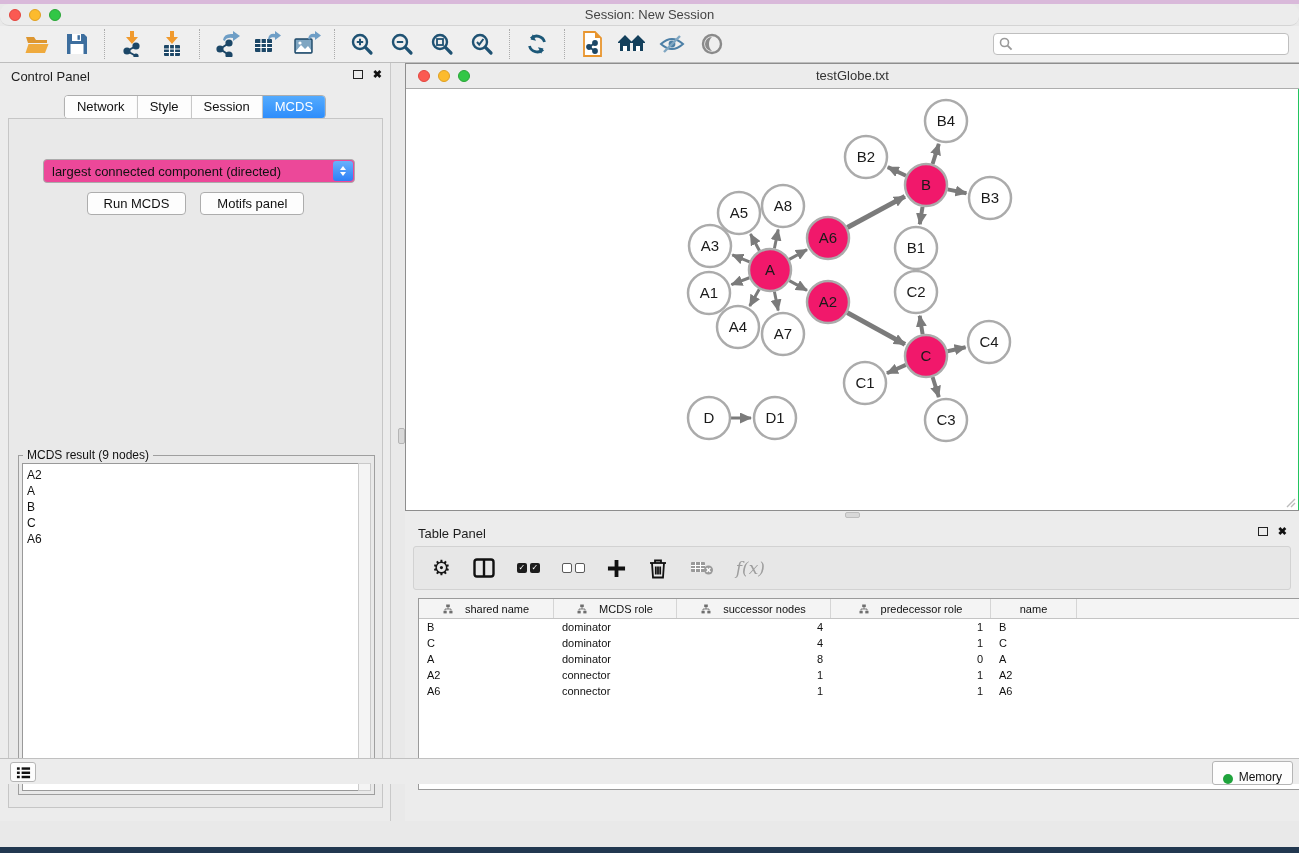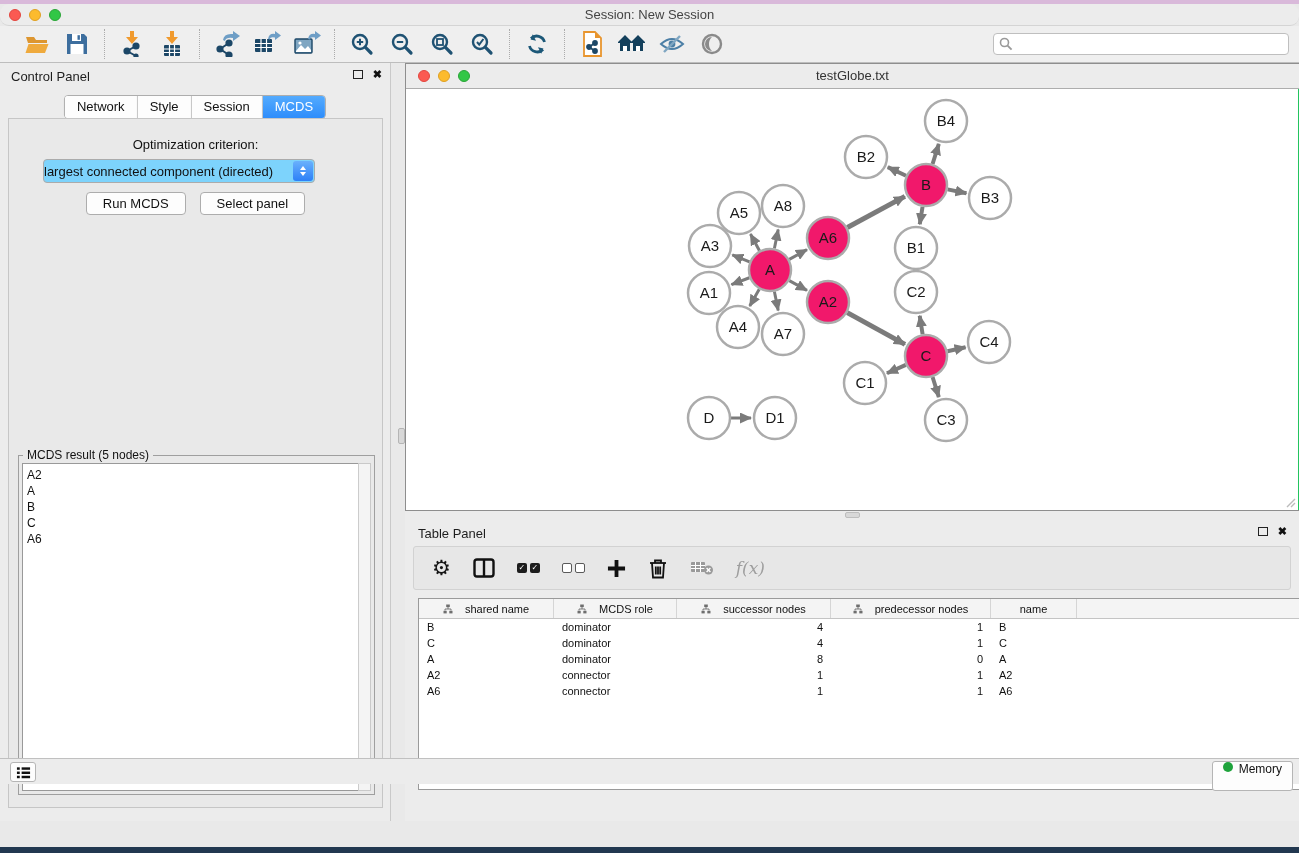--- a/index.html
+++ b/index.html
@@ -40,21 +40,21 @@
   .float-box { width:10px; height:9px; border:1.5px solid #222; display:inline-block; cursor:pointer; }
   .close-x { font-size:11px; color:#111; font-weight:bold; cursor:pointer; line-height:10px; }
 
   .seg-tabs { position:absolute; left:50%; transform:translateX(-50%); top:32px; display:flex; border:1px solid #ADADAD; border-radius:4px; overflow:hidden; background:#fff; box-shadow:0 1px 0 rgba(255,255,255,.6); }
   .seg-tab { padding:3px 12px; font-size:13px; color:#111; background:#FDFDFD; border-right:1px solid #C2C2C2; cursor:pointer; line-height:16px; }
   .seg-tab:last-child { border-right:none; }
   .seg-tab.selected { background:linear-gradient(#54ABFE,#2E8DFB); color:#fff; }
 
   #cp-content { position:absolute; left:8px; top:55px; width:375px; height:690px; background:#E9E9E9; border:1px solid #C6C6C6; }
   #criterion-label { position:absolute; left:0; top:18px; width:100%; text-align:center; font-size:13px; color:#111; }
-  #criterion-select { position:absolute; left:34px; top:40px; width:272px; height:24px; background:#7dd3fc; border:1px solid #ABABAB; border-radius:4px; font-size:13px; color:#111; display:flex; align-items:center; cursor:pointer; }
+  #criterion-select { position:absolute; left:34px; top:40px; width:312px; height:24px; background:#ec4899; border:1px solid #ABABAB; border-radius:4px; font-size:13px; color:#111; display:flex; align-items:center; padding-left:8px; cursor:pointer; }
   #criterion-stepper { position:absolute; right:1px; top:1px; width:20px; height:20px; border-radius:3px; background:linear-gradient(#6AB1FC,#2D80F7); display:flex; flex-direction:column; align-items:center; justify-content:center; gap:2px; }
   .chev-up { width:0; height:0; border-left:3.5px solid transparent; border-right:3.5px solid transparent; border-bottom:4.5px solid #fff; }
   .chev-down { width:0; height:0; border-left:3.5px solid transparent; border-right:3.5px solid transparent; border-top:4.5px solid #fff; }
   #cp-buttons { position:absolute; left:0; top:73px; width:100%; display:flex; justify-content:center; gap:14px; }
   .push-btn { height:23px; padding:0 16px; background:#FDFDFD; border:1px solid #ADADAD; border-radius:4px; font-size:13px; color:#111; cursor:pointer; line-height:21px; }
 
   #mcds-fieldset { position:absolute; left:9px; top:336px; width:357px; height:340px; border:1px solid #9F9F9F; }
   #mcds-legend { position:absolute; left:4px; top:-8px; background:#E9E9E9; padding:0 4px; font-size:12px; color:#111; }
   #mcds-list { position:absolute; left:3px; top:7px; width:337px; height:328px; background:#fff; border:1px solid #999; font-size:12px; color:#111; padding:3px 0 0 4px; overflow:hidden; }
   #mcds-scroll { position:absolute; right:3px; top:7px; width:13px; height:328px; background:#F4F4F4; border:1px solid #C9C9C9; border-left:1px solid #CCC; }
@@ -89,21 +89,21 @@
   .th { display:flex; align-items:center; justify-content:center; gap:12px; font-size:11px; color:#111; border-right:1px solid #D5D5D5; height:100%; }
   .tr { display:flex; height:16px; }
   .td { font-size:11px; color:#111; line-height:16px; padding:0 8px; white-space:nowrap; overflow:hidden; }
   .td.num { text-align:right; }
 
   #tp-tabs { position:absolute; left:0; top:269px; width:894px; display:flex; justify-content:center; }
 
   
   #statusbar { left:0; top:758px; width:1299px; height:26px; background:#ECECEC; border-top:1px solid #C0C0C0; position:absolute; }
   #status-list-btn { position:absolute; left:10px; top:3px; width:26px; height:20px; background:#FDFDFD; border:1px solid #B5B5B5; border-radius:3px; display:flex; align-items:center; justify-content:center; cursor:pointer; }
-  #memory-btn { position:absolute; right:6px; top:2px; height:30px; background:#FDFDFD; border:1px solid #B5B5B5; border-radius:3px; display:flex; align-items:flex-start; gap:6px; padding:0 10px; font-size:12px; color:#111; cursor:pointer; }
+  #memory-btn { position:absolute; right:6px; top:2px; height:24px; background:#FDFDFD; border:1px solid #B5B5B5; border-radius:3px; display:flex; align-items:flex-end; gap:6px; padding:0 10px; font-size:12px; color:#111; cursor:pointer; }
   #memory-dot { width:10px; height:10px; border-radius:50%; background:#1FA33C; }
 </style>
 </head>
 <body>
 
 <div class="abs" id="desktop-top"></div>
 
 <div class="abs" id="titlebar">
   <div class="lights">
     <span class="light red"></span>
@@ -277,34 +277,33 @@
         <span class="close-x">✖</span>
       </span>
     </div>
     <div class="seg-tabs" id="cp-tabs">
         <span class="seg-tab">Network</span>
         <span class="seg-tab">Style</span>
         <span class="seg-tab">Session</span>
         <span class="seg-tab selected">MCDS</span>
       </div>
     <div id="cp-content">
-      <div id="criterion-label">Optimization criterion:</div>
       <div id="criterion-select">
         <span>largest connected component (directed)</span>
         <span id="criterion-stepper">
             <span class="chev-up"></span>
             <span class="chev-down"></span>
           </span>
       </div>
       <div id="cp-buttons">
         <button class="push-btn">Run MCDS</button>
-        <button class="push-btn">Select panel</button>
+        <button class="push-btn">Motifs panel</button>
       </div>
       <div id="mcds-fieldset">
-        <span id="mcds-legend">MCDS result (5 nodes)</span>
+        <span id="mcds-legend">MCDS result (9 nodes)</span>
         <div id="mcds-list">
             <div class="mcds-item">A2</div>
             <div class="mcds-item">A</div>
             <div class="mcds-item">B</div>
             <div class="mcds-item">C</div>
             <div class="mcds-item">A6</div>
           </div>
         <div id="mcds-scroll"></div>
       </div>
     </div>
@@ -478,21 +477,21 @@
             </svg>
             <span>successor nodes</span>
           </div>
           <div class="th" style="width: 160px;">
             <svg width="10" height="10" viewBox="0 0 10 10">
               <rect x="3.2" y="0.5" width="3.6" height="2.6" fill="#6E6E6E"></rect>
               <path d="M5 3v2M2 5h6M2 5v1.5M8 5v1.5" stroke="#6E6E6E" stroke-width="0.9" fill="none"></path>
               <rect x="0.5" y="6.8" width="3.2" height="2.6" fill="#6E6E6E"></rect>
               <rect x="6.3" y="6.8" width="3.2" height="2.6" fill="#6E6E6E"></rect>
             </svg>
-            <span>predecessor nodes</span>
+            <span>predecessor role</span>
           </div>
           <div class="th" style="width: 86px;">
             <span>name</span>
           </div>
         </div>
       <div id="table-body">
           <div class="tr">
             <div class="td" style="width: 135px;">B</div>
             <div class="td" style="width: 123px;">dominator</div>
             <div class="td num" style="width: 154px;">4</div>

